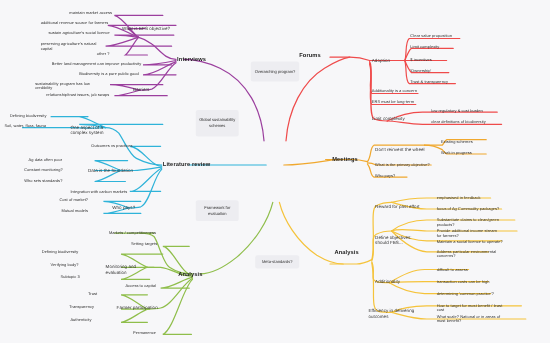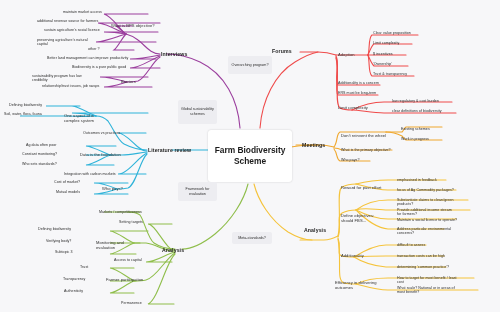--- a/index.html
+++ b/index.html
@@ -182,23 +182,20 @@
         <path d="M354,257 C362,252 374,245 386,245 L426,245"></path>
         <path d="M354,257 C362,256 374,256 386,256 L444,256"></path>
         <path d="M354,257 C362,262 374,266 386,267 L446,267"></path>
         <path d="M338,239 C342,262 336,280 344,283 C348,284 352,284 356,284"></path>
         <path d="M356,284 C364,280 376,278 388,278 L474,278"></path>
         <path d="M356,284 C364,286 376,290 388,290 L478,290"></path>
       </g>
     </g>
   </svg>
 
-  <div class="center-node">
-    <span>Farm Biodiversity Scheme</span>
-  </div>
 
   <div id="callout-layer">
       <div class="callout" style="left: 228px; top: 56px; width: 44px; height: 18px;">
         <span>Overarching program?</span>
       </div>
       <div class="callout" style="left: 178px; top: 100px; width: 39px; height: 24px;">
         <span>Global sustainability schemes</span>
       </div>
       <div class="callout" style="left: 178px; top: 182px; width: 39px; height: 19px;">
         <span>Framework for evaluation</span>

